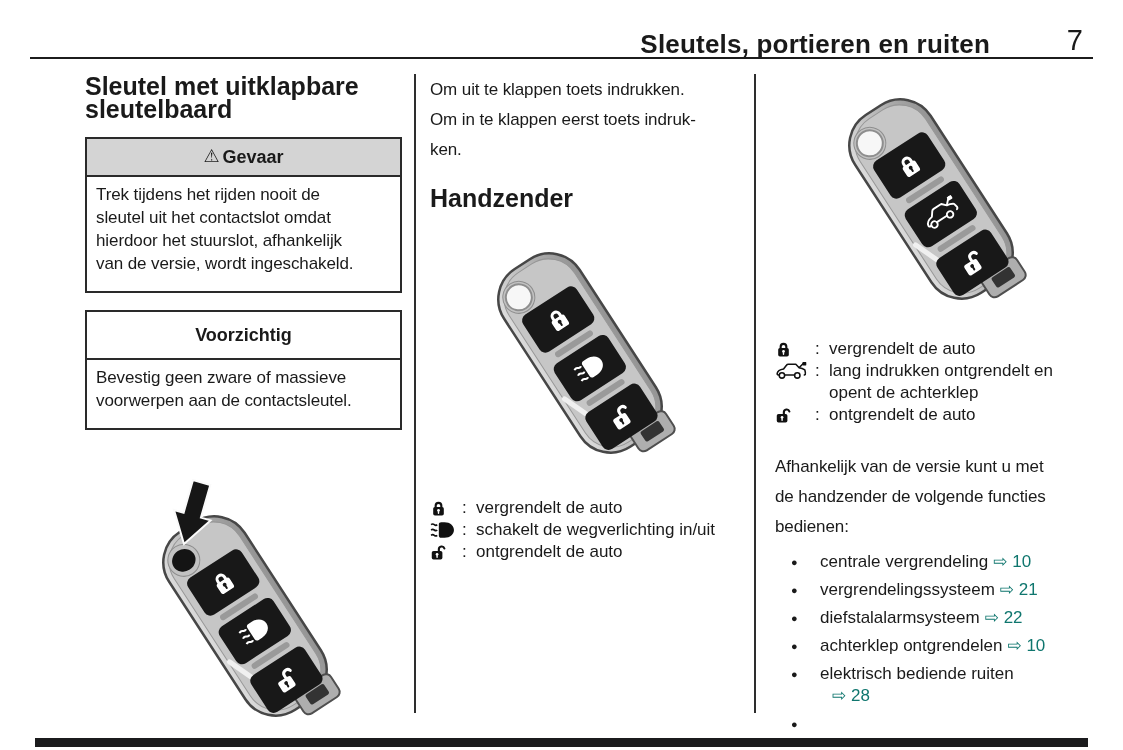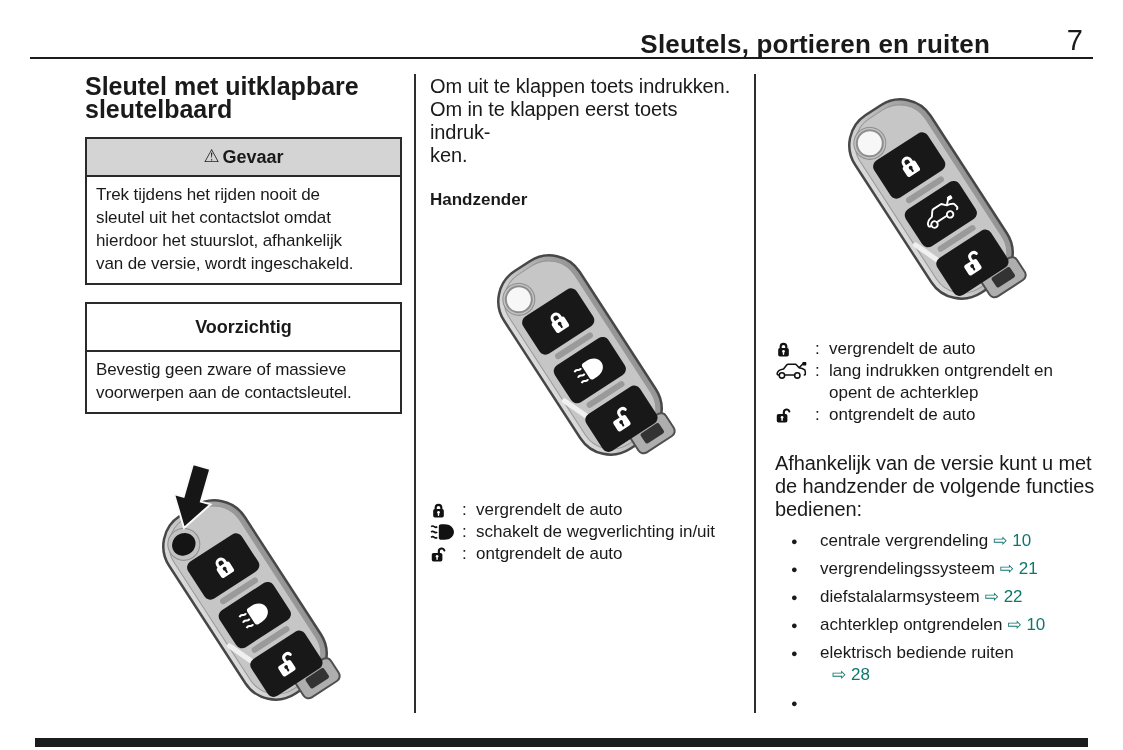--- a/index.html
+++ b/index.html
@@ -30,35 +30,35 @@
 
   
   .footer-bar { position:absolute; left:35px; top:738px; width:1053px; height:9px; background:#1b1b1d; }
 
   
   .col { position:absolute; top:75px; }
   .col-left  { left:85px;  width:317px; }
   .col-mid   { left:430px; width:312px; }
   .col-right { left:775px; width:322px; }
 
-  .body-text { font-size:20px; line-height:23px; letter-spacing:-0.1px; }
+  .body-text { font-size:17px; line-height:30px; letter-spacing:-0.1px; }
 
   .section-title-sm { font-size:25px; line-height:23px; font-weight:700; }
-  .section-title-lg { font-size:17px; line-height:30px; font-weight:700; margin-top:18px; }
+  .section-title-lg { font-size:25px; line-height:30px; font-weight:700; margin-top:18px; }
 
   
   .warn-box { border:2px solid #2a2a2a; margin-top:16px; background:#fff; }
   .warn-head {
     display:flex; align-items:center; justify-content:center; gap:3px;
     height:38px; border-bottom:2px solid #2a2a2a;
     font-size:18px; font-weight:700;
   }
   .warn-head.gray { background:#d4d4d4; }
   .warn-head .tri { font-size:18px; font-weight:400; transform:translateY(-1px); }
-  .warn-body { padding:6px 9px 8px 9px; font-size:17px; line-height:23px; letter-spacing:-0.1px; }
+  .warn-body { padding:6px 9px 16px 9px; font-size:17px; line-height:23px; letter-spacing:-0.1px; }
   .warn-box.caution { margin-top:17px; }
   .warn-box.caution .warn-head { height:48px; }
 
   
   .key-figure { display:block; }
   .col-left  .key-figure { margin:10px 0 0 2px; }
   .col-mid   .key-figure { margin:18px 0 0 0; }
   .col-right .key-figure { margin:4px 0 0 6px; }
 
   

